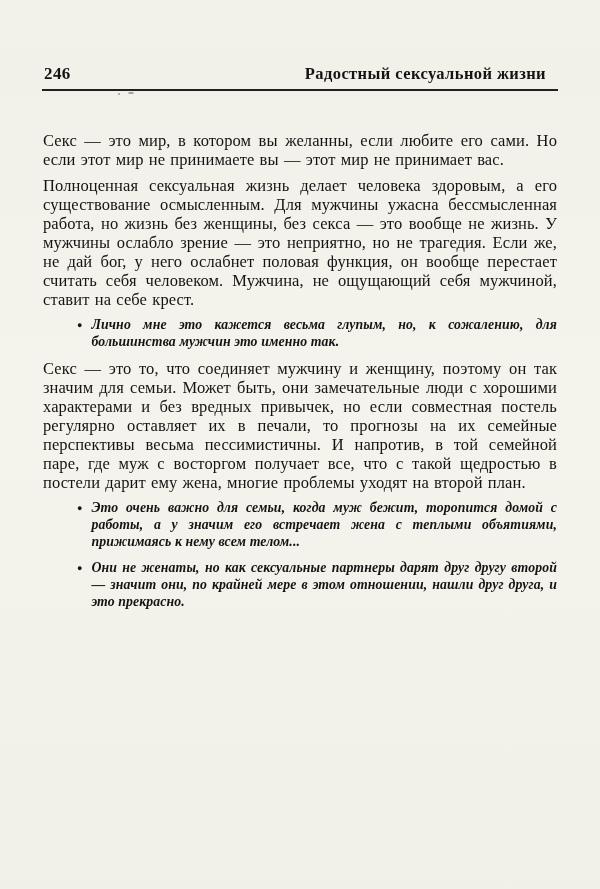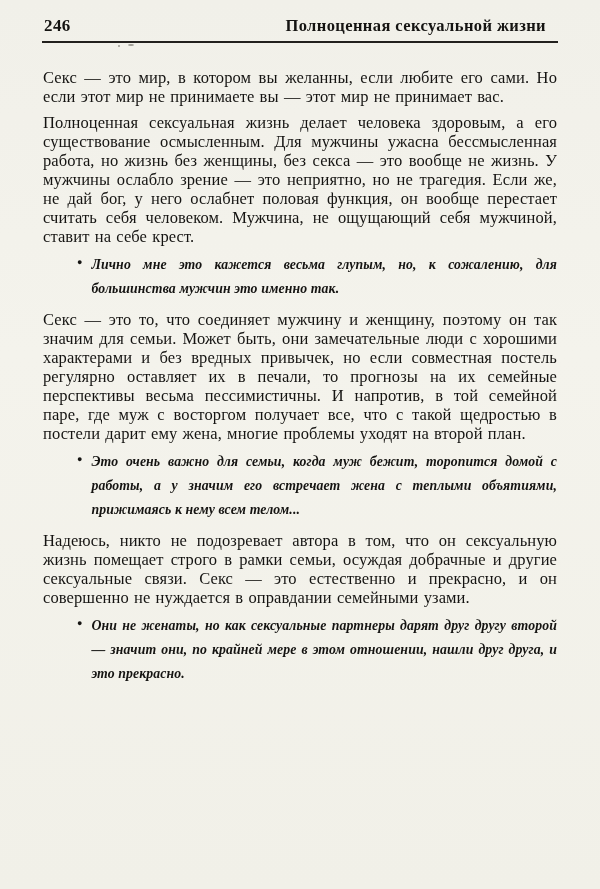--- a/index.html
+++ b/index.html
@@ -22,32 +22,33 @@
     font-family: "Liberation Serif", "DejaVu Serif", serif;
   }
   .page-header {
     display: flex;
     justify-content: space-between;
     align-items: center;
     padding: 16px 44px 0 44px;
     font-weight: bold;
     font-size: 17px;
     letter-spacing: 0.4px;
+    margin-top: 48px;
   }
   .running-title {
     padding-right: 10px;
     font-size: 16.5px;
   }
   .header-rule {
     height: 2px;
     background: #22201d;
     margin: 5px 42px 0 42px;
   }
   .content {
-    margin-top: 25px;
+    margin-top: 40px;
     padding: 0 43px 0 43px;
   }
   p.para {
     margin: 0 0 7px 0;
     font-size: 16.5px;
     line-height: 19px;
     text-align: justify;
     letter-spacing: 0.1px;
     word-spacing: 1px;
   }
@@ -61,21 +62,21 @@
     flex: 0 0 auto;
     font-size: 9px;
     line-height: 17px;
     margin-right: 9px;
     margin-top: 1px;
     color: #151412;
   }
   .quote-text {
     margin: 0;
     font-size: 13.8px;
-    line-height: 24px;
+    line-height: 17px;
     font-style: italic;
     font-weight: bold;
     text-align: justify;
     letter-spacing: 0.1px;
   }
   
   .artifact {
     position: absolute;
     background: #5a564e;
     border-radius: 50%;
@@ -84,21 +85,21 @@
   .artifact.a1 { left: 128px; top: 44px; width: 6px; height: 2px; }
   .artifact.a2 { left: 118px; top: 45px; width: 2px; height: 2px; }
 </style>
 </head>
 <body>
 
 <div class="page">
 
   <header class="page-header">
     <span class="page-num">246</span>
-    <span class="running-title">Полноценная сексуальной жизни</span>
+    <span class="running-title">Радостный сексуальной жизни</span>
   </header>
 
   <div class="header-rule"></div>
 
   <span class="artifact a1"></span>
   <span class="artifact a2"></span>
 
   <main class="content">
 
     <p class="para">Секс — это мир, в котором вы желанны, если любите его сами. Но если этот мир не принимаете вы — этот мир не принимает вас.</p>
@@ -111,21 +112,20 @@
     </div>
 
 
     <p class="para">Секс — это то, что соединяет мужчину и женщину, поэтому он так значим для семьи. Может быть, они замечательные люди с хорошими характерами и без вредных привычек, но если совместная постель регулярно оставляет их в печали, то прогнозы на их семейные перспективы весьма пессимистичны. И напротив, в той семейной паре, где муж с восторгом получает все, что с такой щедростью в постели дарит ему жена, многие проблемы уходят на второй план.</p>
 
     <div class="quote">
       <span class="bullet">●</span>
       <p class="quote-text">Это очень важно для семьи, когда муж бежит, торопится домой с работы, а у значим его встречает жена с теплыми объятиями, прижимаясь к нему всем телом...</p>
     </div>
 
-    <p class="para">Надеюсь, никто не подозревает автора в том, что он сексуальную жизнь помещает строго в рамки семьи, осуждая добрачные и другие сексуальные связи. Секс — это естественно и прекрасно, и он совершенно не нуждается в оправдании семейными узами.</p>
 
     <div class="quote">
       <span class="bullet">●</span>
       <p class="quote-text">Они не женаты, но как сексуальные партнеры дарят друг другу второй — значит они, по крайней мере в этом отношении, нашли друг друга, и это прекрасно.</p>
     </div>
 
   </main>
 
 </div>
 

